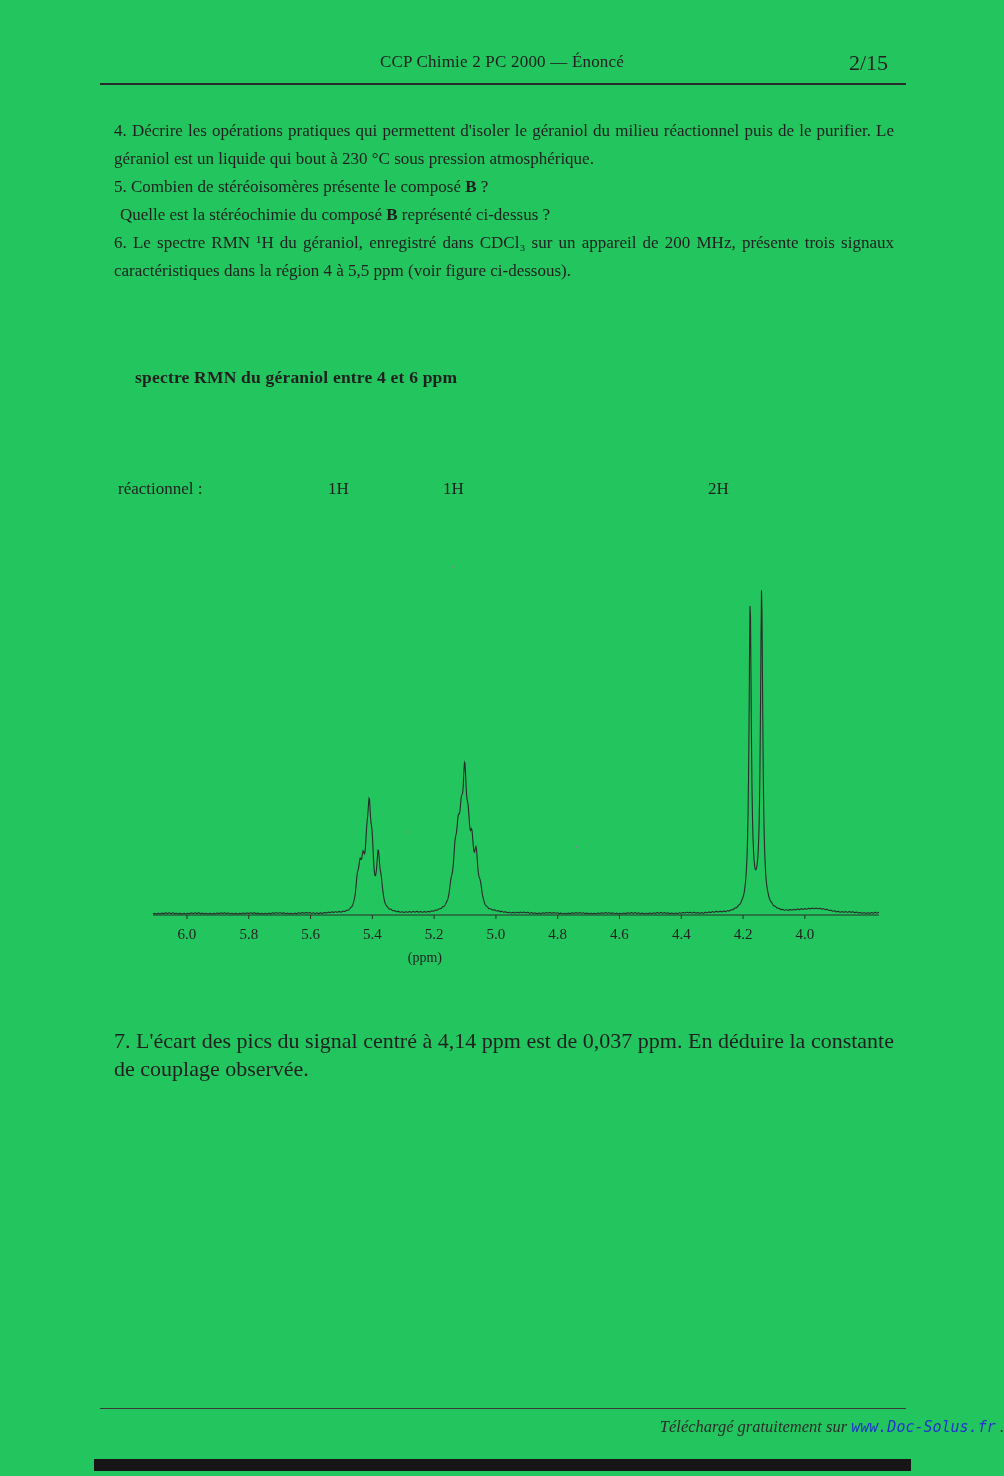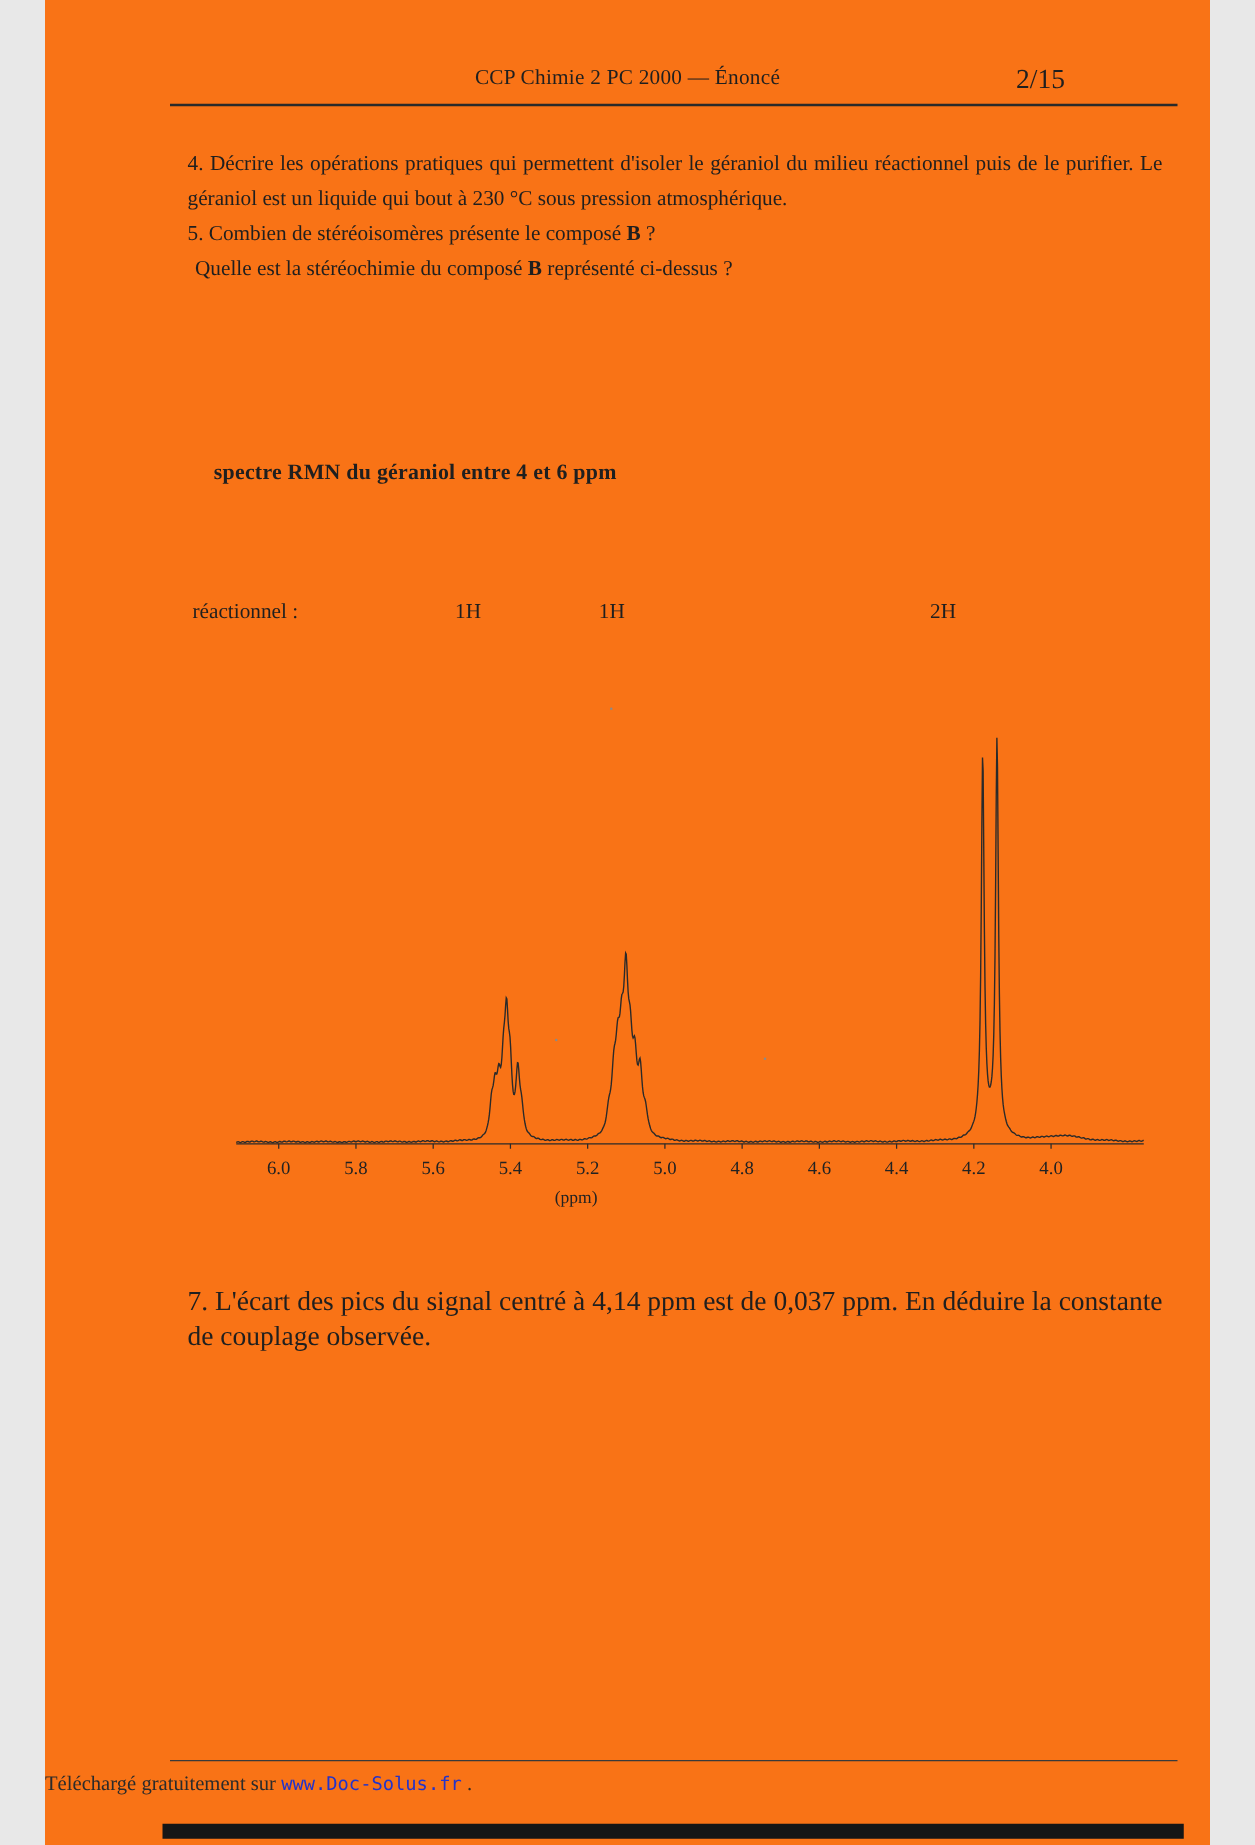--- a/index.html
+++ b/index.html
@@ -1,20 +1,20 @@
 <!DOCTYPE html>
 <html><head>
 <meta charset="utf-8">
 <style>
   html,body{margin:0;padding:0;background:#e8e8e8;}
   .sheet{
     position:relative;
-    width:932px;height:1476px;
+    width:1004px;height:1476px;
     margin:0 auto;
-    background:#f97316;
+    background:#22c55e;
     color:#1f1f1f;
     font-family:"Liberation Serif","DejaVu Serif",serif;
     overflow:hidden;
   }
   .header-title{
     position:absolute;top:52px;left:0;width:100%;
     text-align:center;font-size:17px;letter-spacing:0.2px;
   }
   .page-number{
     position:absolute;top:50px;right:116px;font-size:22px;
@@ -53,21 +53,21 @@
   svg .axis-title{
     font-family:"Liberation Serif","DejaVu Serif",serif;
     font-size:14px;fill:#222;
   }
   .q7-text{
     position:absolute;top:1027px;left:114px;width:780px;
     font-size:22px;line-height:28px;text-align:justify;
   }
   .footer-line{
     position:absolute;top:1417px;left:0;width:100%;
-    text-align:left;font-size:16.5px;color:#2b2b2b;
+    text-align:right;font-size:16.5px;color:#2b2b2b;font-style:italic;
   }
   .footer-link{
     font-family:"DejaVu Sans Mono","Liberation Mono",monospace;
     font-size:15px;color:#2233cc;text-decoration:none;
   }
   .bottom-bar{
     position:absolute;top:1459px;left:94px;width:817px;height:12px;background:#161616;
   }
   .speck{position:absolute;width:2px;height:2px;background:#8a8a8a;border-radius:50%;}
   .speck-1{top:566px;left:452px;}
@@ -80,20 +80,21 @@
 <div class="sheet">
 
   <div class="header-title">CCP Chimie 2 PC 2000 — Énoncé</div>
   <div class="page-number">2/15</div>
   <div class="rule rule-top"></div>
 
   <div class="body-text">
     <p>4. Décrire les opérations pratiques qui permettent d'isoler le géraniol du milieu réactionnel puis de le purifier. Le géraniol est un liquide qui bout à 230 °C sous pression atmosphérique.</p>
     <p><span>5. Combien de stéréoisomères présente le composé </span><span class="bold">B</span><span> ?</span></p>
     <p class="indent-sm"><span>Quelle est la stéréochimie du composé </span><span class="bold">B</span><span> représenté ci-dessus ?</span></p>
+    <p>6. Le spectre RMN ¹H du géraniol, enregistré dans CDCl₃ sur un appareil de 200 MHz, présente trois signaux caractéristiques dans la région 4 à 5,5 ppm (voir figure ci-dessous).</p>
   </div>
 
   <div class="fig-heading">spectre RMN du géraniol entre 4 et 6 ppm</div>
 
   <div class="integrations">
     <span class="int-label">réactionnel :</span>
     <span class="int-1">1H</span>
     <span class="int-2">1H</span>
     <span class="int-3">2H</span>
   </div>

